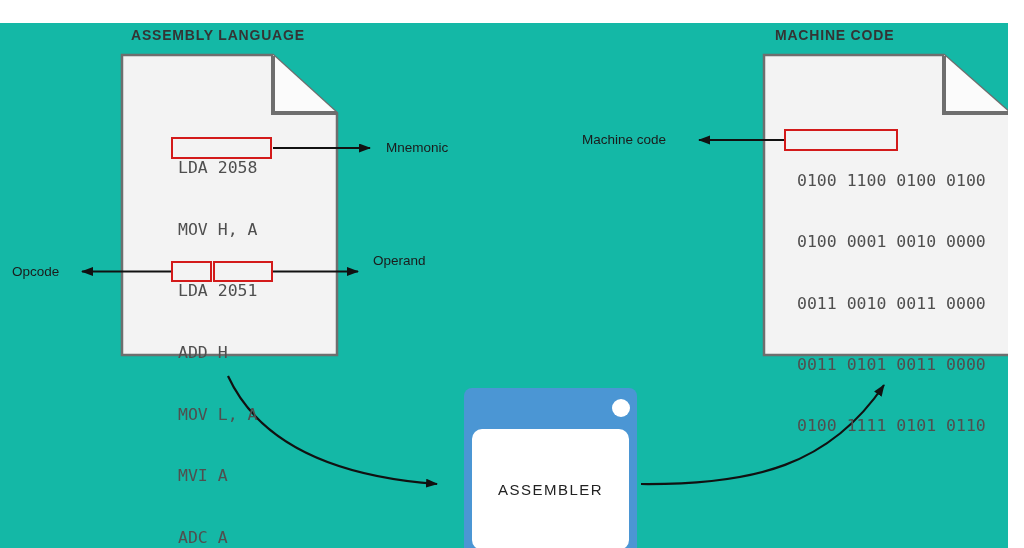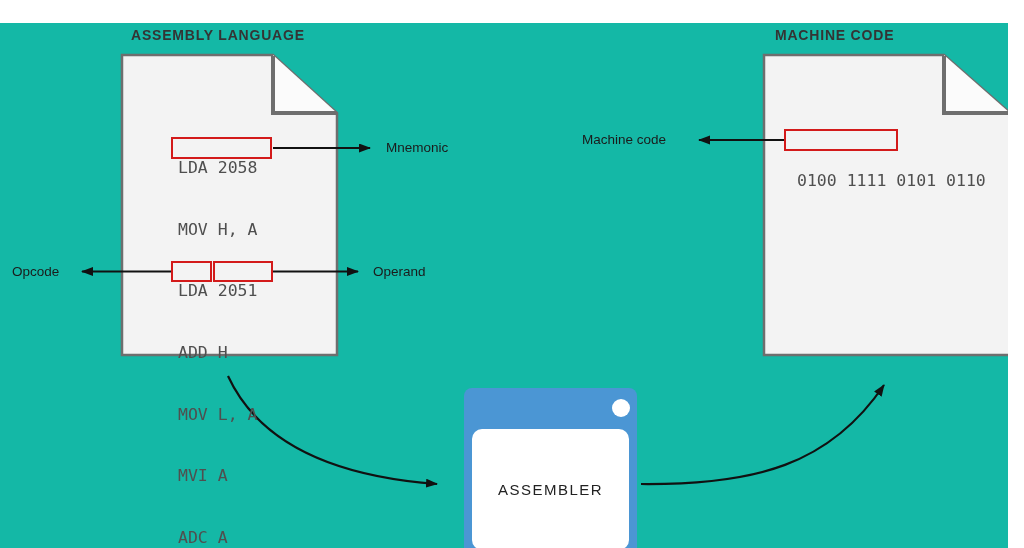--- a/index.html
+++ b/index.html
@@ -19,21 +19,21 @@
 
   .redbox{position:absolute;border:2px solid #d31a1a;box-sizing:border-box;background:transparent;}
   #box-mnemonic{left:171px;top:114px;width:101px;height:22px;}
   #box-opcode{left:171px;top:238px;width:41px;height:21px;}
   #box-operand{left:213px;top:238px;width:60px;height:21px;}
   #box-machine{left:784px;top:106px;width:114px;height:22px;}
 
   .callout{position:absolute;font-size:13.5px;color:#1b1b1b;white-space:nowrap;}
   #lbl-mnemonic{left:386px;top:117px;}
   #lbl-opcode{left:12px;top:241px;}
-  #lbl-operand{left:373px;top:241px;}
+  #lbl-operand{left:373px;top:230px;}
   #lbl-machine{left:582px;top:109px;}
 
   .assembler{position:absolute;left:464px;top:365px;width:173px;height:169px;
              background:#4b96d4;border-radius:8px;}
   .assembler .dot{position:absolute;left:148px;top:11px;width:18px;height:18px;
                   border-radius:50%;background:#ffffff;}
   .assembler .inner{position:absolute;left:8px;top:41px;width:157px;height:121px;
                     background:#ffffff;border-radius:10px;
                     display:flex;align-items:center;justify-content:center;}
   .assembler .inner span{font-size:15px;letter-spacing:1.5px;color:#222222;}
@@ -81,20 +81,24 @@
     <div class="code-line">ADD H</div>
     <div class="code-line">MOV L, A</div>
     <div class="code-line">MVI A</div>
     <div class="code-line">ADC A</div>
     
     
     
   </div>
 
   <div class="codeblock" id="mc-code">
+    <div class="code-line">0100 1100 0100 0100</div>
+    <div class="code-line">0100 0001 0010 0000</div>
+    <div class="code-line">0011 0010 0011 0000</div>
+    <div class="code-line">0011 0101 0011 0000</div>
     <div class="code-line">0100 1111 0101 0110</div>
     
     
     
   </div>
 
   <div class="redbox" id="box-mnemonic"></div>
   <div class="redbox" id="box-opcode"></div>
   <div class="redbox" id="box-operand"></div>
   <div class="redbox" id="box-machine"></div>

